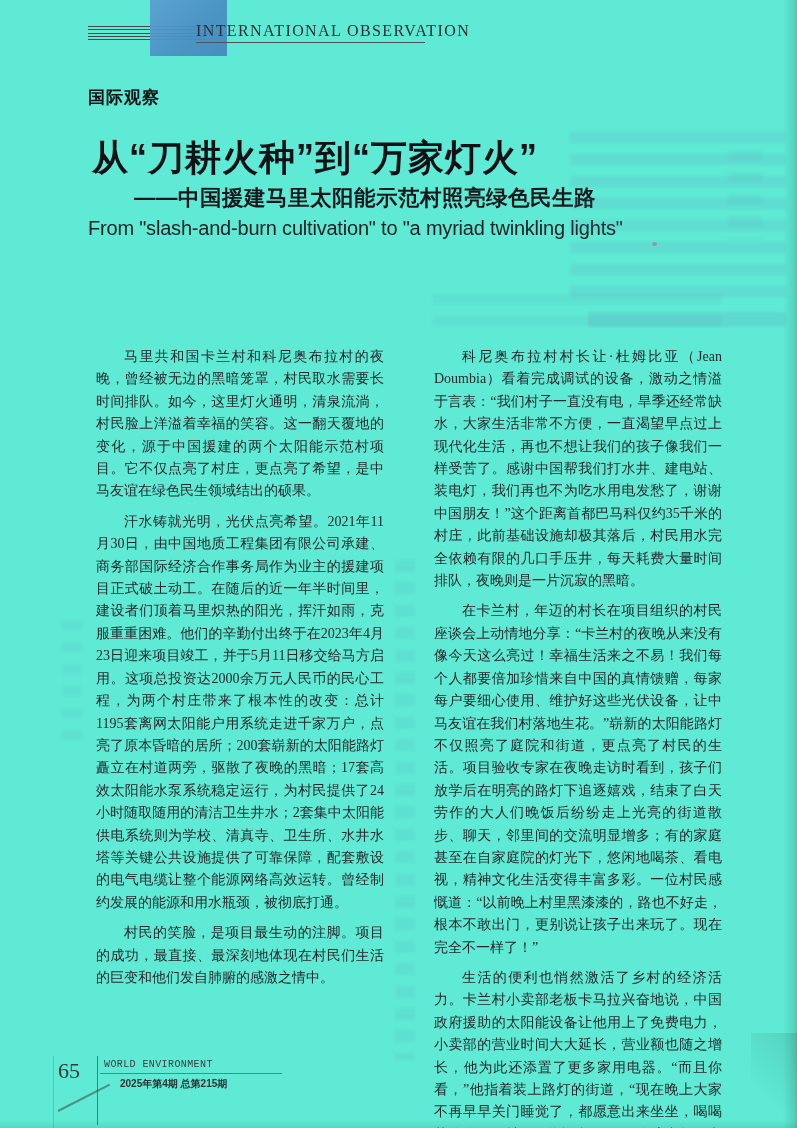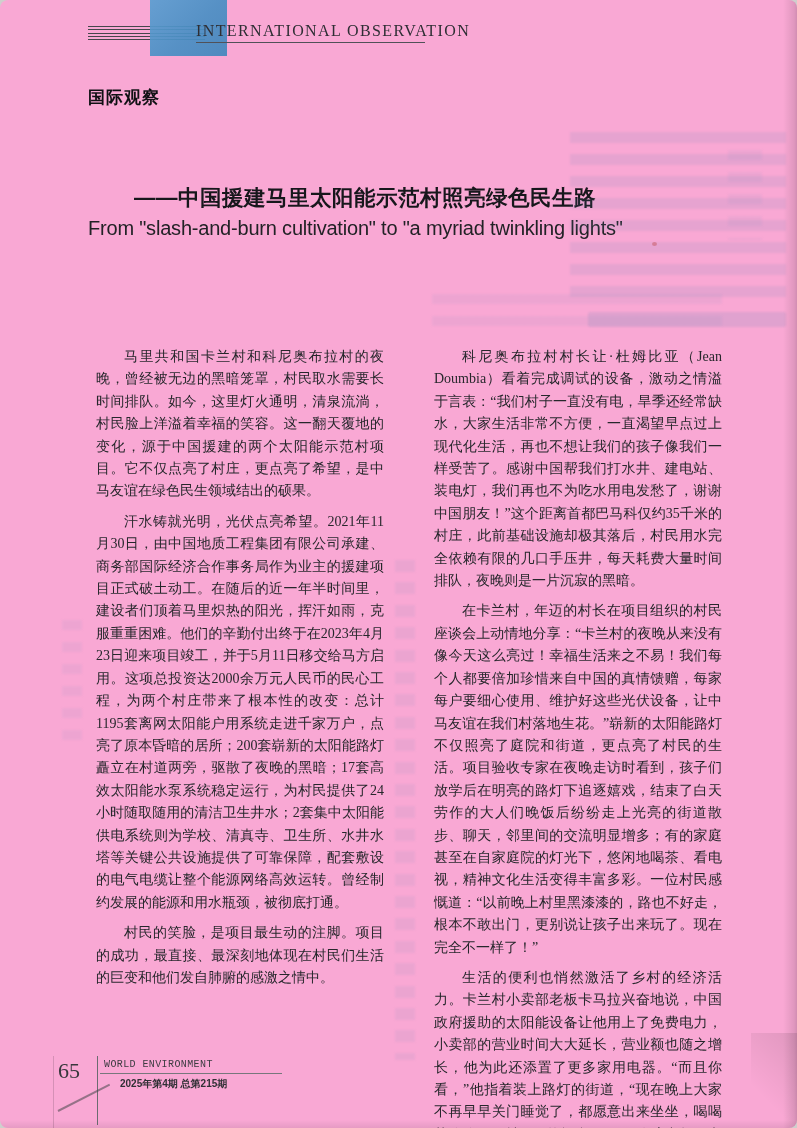--- a/index.html
+++ b/index.html
@@ -1,19 +1,19 @@
 <!DOCTYPE html>
 <html><head>
 <meta charset="utf-8">
 <style>
   html,body{margin:0;padding:0;background:#cfcfcd;}
   .page{
     position:relative;width:797px;height:1128px;margin:0 auto;
-    background:#f9a8d4;overflow:hidden;
-    font-family:"Liberation Serif","DejaVu Serif",serif;color:#26262b;border-radius:8px;
+    background:#5eead4;overflow:hidden;
+    font-family:"Liberation Serif","DejaVu Serif",serif;color:#26262b;
   }
   
   .header-lines{position:absolute;left:88px;top:26px;width:117px;height:14px;
     display:flex;flex-direction:column;justify-content:space-between;z-index:1;}
   .header-lines i{display:block;height:1px;background:#46464c;}
   .blue-block{position:absolute;left:150px;top:0;width:77px;height:56px;
     background:linear-gradient(135deg,#5b9ed1 0%,#4a8fc4 55%,#4387bd 100%);
     opacity:.93;z-index:2;}
   .section-en{position:absolute;left:196px;top:22px;z-index:3;
     font-size:16px;letter-spacing:1.4px;color:#2e2e34;white-space:nowrap;}
@@ -76,20 +76,21 @@
       <i></i>
       <i></i>
       <i></i>
       <i></i>
   </div>
   <div class="blue-block"></div>
   <div class="section-en">INTERNATIONAL OBSERVATION</div>
   <div class="section-en-underline"></div>
   <div class="section-zh">国际观察</div>
 
+  <h1 class="title-main" style="margin:0;">从“刀耕火种”到“万家灯火”</h1>
   <h2 class="title-sub" style="margin:0;">——中国援建马里太阳能示范村照亮绿色民生路</h2>
   <div class="title-en">From "slash-and-burn cultivation" to "a myriad twinkling lights"</div>
 
   <section class="col col-left">
     <p>马里共和国卡兰村和科尼奥布拉村的夜晚，曾经被无边的黑暗笼罩，村民取水需要长时间排队。如今，这里灯火通明，清泉流淌，村民脸上洋溢着幸福的笑容。这一翻天覆地的变化，源于中国援建的两个太阳能示范村项目。它不仅点亮了村庄，更点亮了希望，是中马友谊在绿色民生领域结出的硕果。</p>
     <p>汗水铸就光明，光伏点亮希望。2021年11月30日，由中国地质工程集团有限公司承建、商务部国际经济合作事务局作为业主的援建项目正式破土动工。在随后的近一年半时间里，建设者们顶着马里炽热的阳光，挥汗如雨，克服重重困难。他们的辛勤付出终于在2023年4月23日迎来项目竣工，并于5月11日移交给马方启用。这项总投资达2000余万元人民币的民心工程，为两个村庄带来了根本性的改变：总计1195套离网太阳能户用系统走进千家万户，点亮了原本昏暗的居所；200套崭新的太阳能路灯矗立在村道两旁，驱散了夜晚的黑暗；17套高效太阳能水泵系统稳定运行，为村民提供了24小时随取随用的清洁卫生井水；2套集中太阳能供电系统则为学校、清真寺、卫生所、水井水塔等关键公共设施提供了可靠保障，配套敷设的电气电缆让整个能源网络高效运转。曾经制约发展的能源和用水瓶颈，被彻底打通。</p>
     <p>村民的笑脸，是项目最生动的注脚。项目的成功，最直接、最深刻地体现在村民们生活的巨变和他们发自肺腑的感激之情中。</p>
   </section>
   <section class="col col-right">
     <p>科尼奥布拉村村长让·杜姆比亚（Jean Doumbia）看着完成调试的设备，激动之情溢于言表：“我们村子一直没有电，旱季还经常缺水，大家生活非常不方便，一直渴望早点过上现代化生活，再也不想让我们的孩子像我们一样受苦了。感谢中国帮我们打水井、建电站、装电灯，我们再也不为吃水用电发愁了，谢谢中国朋友！”这个距离首都巴马科仅约35千米的村庄，此前基础设施却极其落后，村民用水完全依赖有限的几口手压井，每天耗费大量时间排队，夜晚则是一片沉寂的黑暗。</p>

